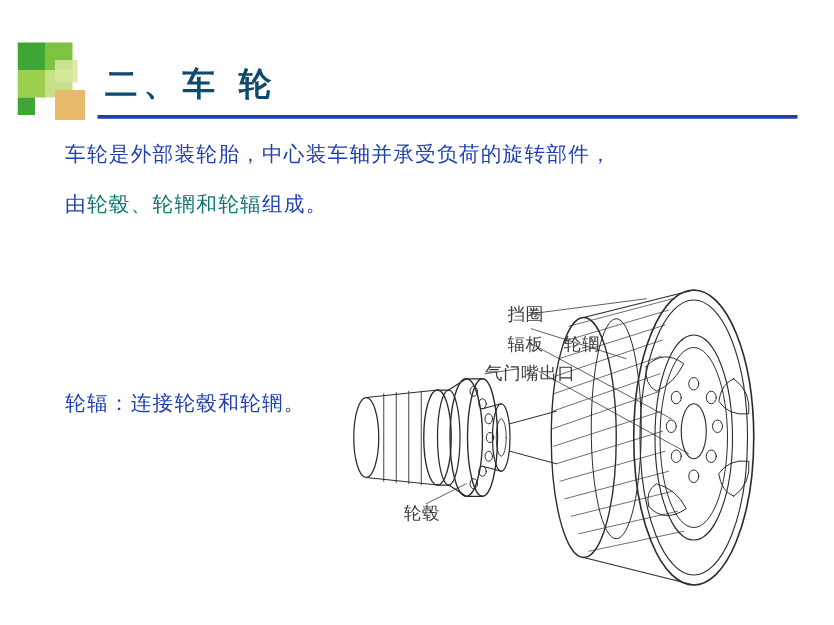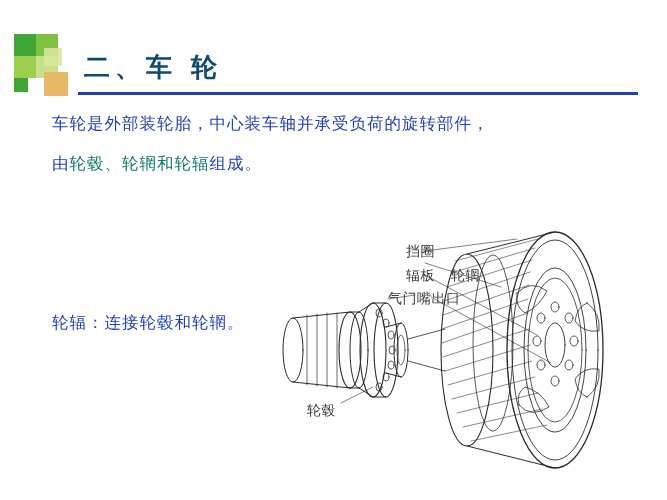--- a/index.html
+++ b/index.html
@@ -85,21 +85,21 @@
     font-size: 14px;
     color: #3a3a3a;
     white-space: nowrap;
     letter-spacing: 0.5px;
     font-family: Liberation Mono, monospace;
   }
   .lbl-dangquan { left: 151px; top: 28px; }
   .lbl-fuban   { left: 151px; top: 52px; }
   .lbl-lungang { left: 151px; top: 52px; padding-left: 45px; }
   .lbl-qimen   { left: 133px; top: 75px; }
-  .lbl-lungu   { left: 52px;  top: 187px; }
+  .lbl-lungu   { left: 68px;  top: 187px; }
 </style>
 </head>
 <body>
 
 <div class="slide">
 
   <div class="title-block">
 
     <svg class="deco" style="left:14px; top:8px;" width="72" height="72" viewBox="0 0 72 72">
       <rect x="0" y="8" width="22" height="22" fill="#3fa535"></rect>

